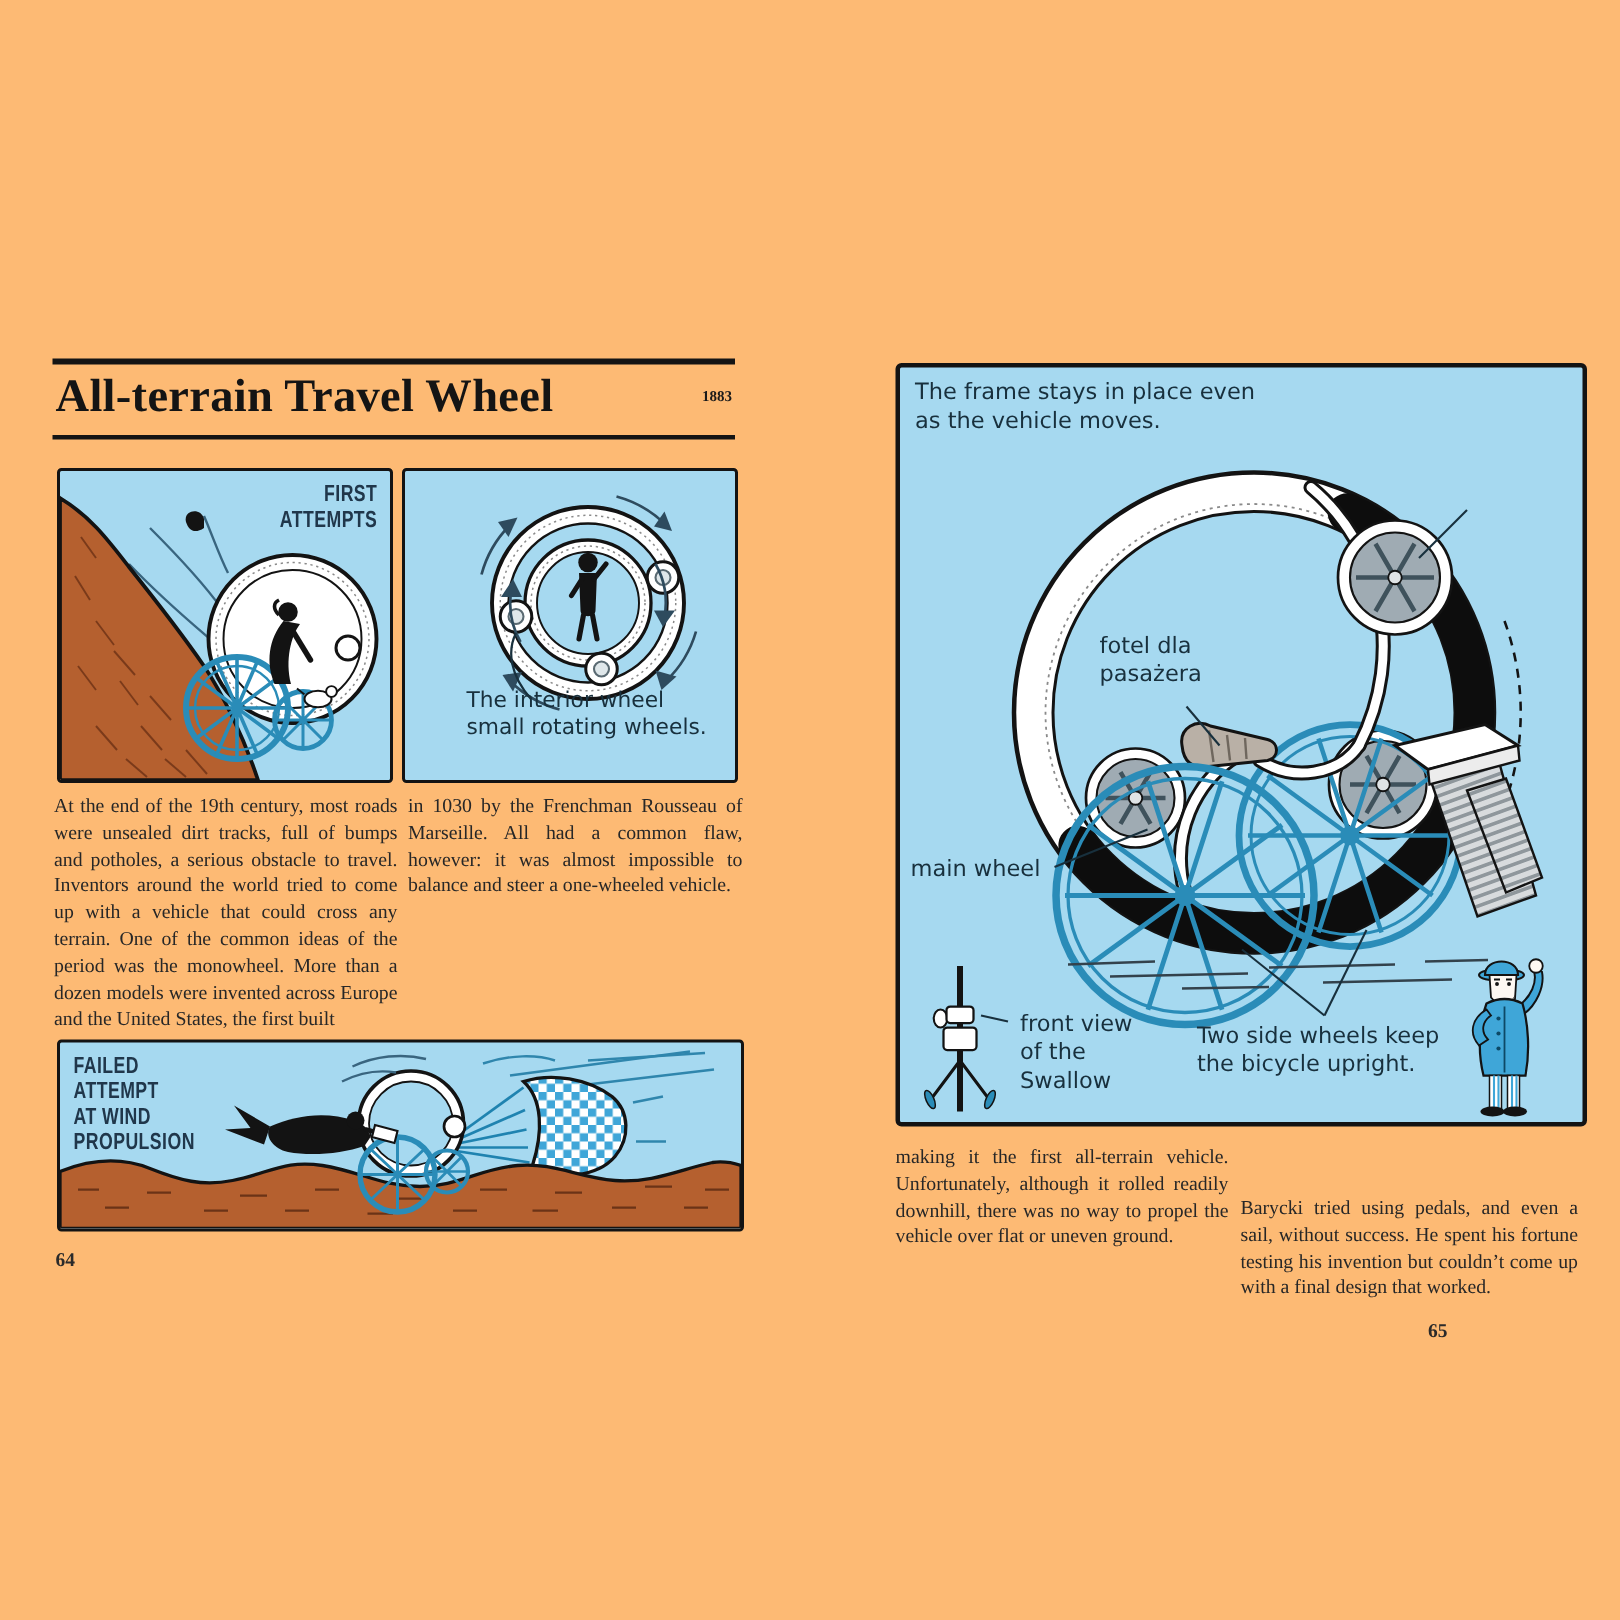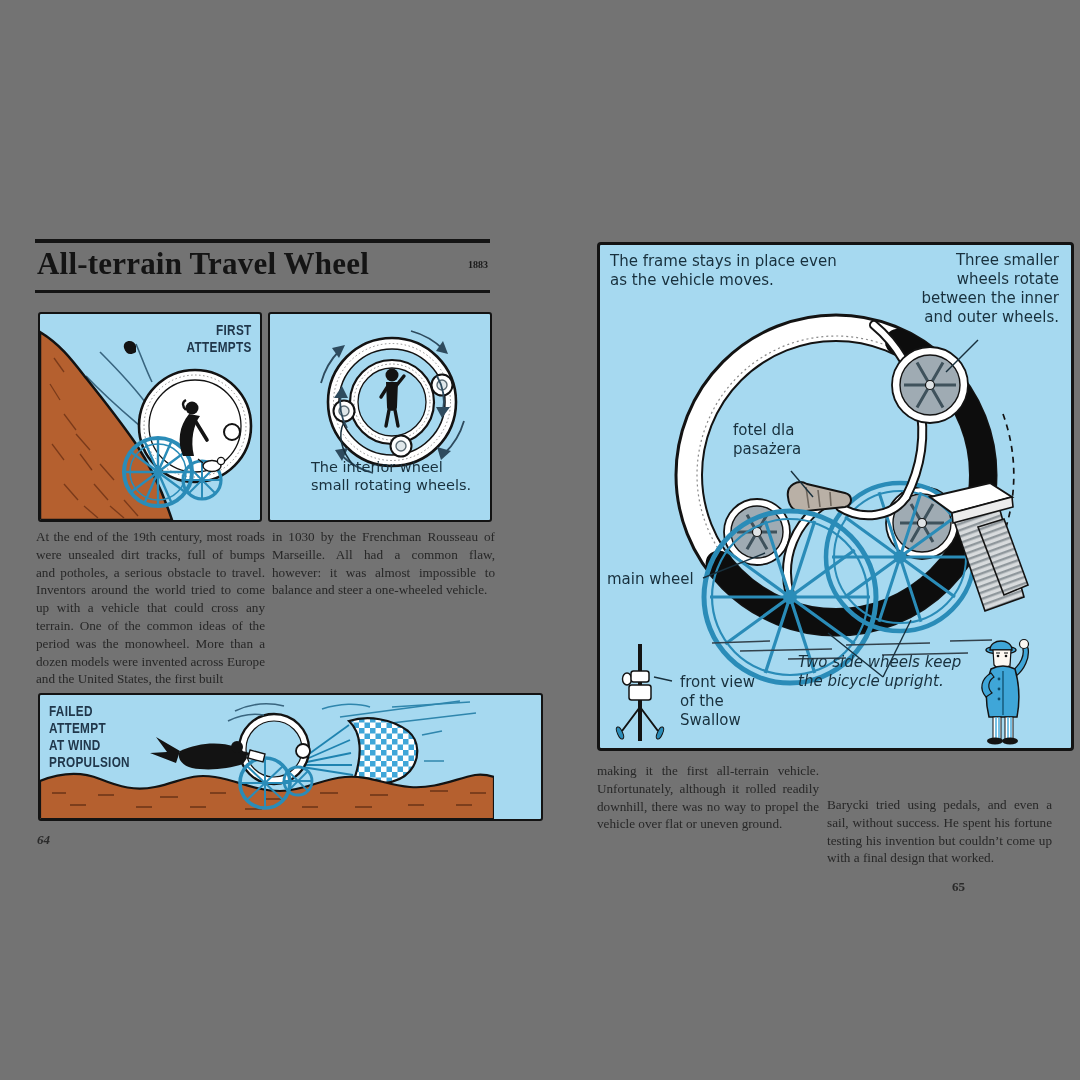--- a/index.html
+++ b/index.html
@@ -1,16 +1,16 @@
 <!DOCTYPE html>
 <html><head>
 <meta charset="utf-8">
 <style>
   html,body{margin:0;padding:0;background:#ffffff;}
-  .canvas{position:relative;width:1080px;height:1080px;background:#737373;overflow:hidden;
+  .canvas{position:relative;width:1080px;height:1080px;background:#fdba74;overflow:hidden;
           font-family:"Liberation Serif",serif;}
   
   .title-rule{position:absolute;left:35px;width:455px;background:#141414;}
   .page-title{position:absolute;left:37px;top:246px;width:420px;
               font-family:"Liberation Serif",serif;font-weight:700;font-size:31px;
               letter-spacing:.2px;color:#141414;}
   .year{position:absolute;left:35px;top:259px;width:453px;text-align:right;
         font-family:"Liberation Serif",serif;font-weight:700;font-size:10px;color:#1a1a1a;}
   .bodycol{position:absolute;font-family:"Liberation Serif",serif;font-size:13.2px;
            line-height:17.8px;color:#272727;text-align:justify;}
@@ -159,21 +159,21 @@
       </div>
     </div>
 
     <div class="bodycol" style="left:36px;top:528px;width:229px;">
       <p class="para">At the end of the 19th century, most roads were unsealed dirt tracks, full of bumps and potholes, a serious obstacle to travel. Inventors around the world tried to come up with a vehicle that could cross any terrain. One of the common ideas of the period was the monowheel. More than a dozen models were invented across Europe and the United States, the first built</p>
     </div>
     <div class="bodycol" style="left:272px;top:528px;width:223px;">
       <p class="para">in 1030 by the Frenchman Rousseau of Marseille. All had a common flaw, however: it was almost impossible to balance and steer a one-wheeled vehicle.</p>
     </div>
 
-    <div class="panel" style="left:38px;top:693px;width:454px;height:124px;padding-left:47px;">
+    <div class="panel" style="left:38px;top:693px;width:454px;height:124px;">
       <svg width="454" height="124" viewBox="0 0 454 124">
         <defs>
           <pattern id="check" width="11" height="11" patternUnits="userSpaceOnUse">
             <rect width="11" height="11" fill="#ffffff"></rect>
             <rect width="5.5" height="5.5" fill="#3fa6d8"></rect>
             <rect x="5.5" y="5.5" width="5.5" height="5.5" fill="#3fa6d8"></rect>
           </pattern>
         </defs>
 
         <g stroke="#2f86ad" stroke-width="1.6" fill="none">
@@ -244,26 +244,26 @@
         </g>
       </svg>
       <div class="cond left" style="left:9px;top:7px;">
         <div>FAILED</div>
         <div>ATTEMPT</div>
         <div>AT WIND</div>
         <div>PROPULSION</div>
       </div>
     </div>
 
-    <div class="pagenum" style="left:37px;top:832px;font-style:italic;">64</div>
+    <div class="pagenum" style="left:37px;top:832px;">64</div>
   </div>
 
   <div>
 
-    <div class="panel" style="left:597px;top:242px;width:455px;height:503px;border-width:3px;border-radius:4px;padding-left:16px;">
+    <div class="panel" style="left:597px;top:242px;width:455px;height:503px;border-width:3px;border-radius:4px;">
       <svg width="455" height="503" viewBox="0 0 455 503">
         <defs>
           <pattern id="plank" width="6" height="6" patternUnits="userSpaceOnUse" patternTransform="rotate(70)">
             <rect width="6" height="6" fill="#d8dbdd"></rect>
             <rect width="2.4" height="6" fill="#8f979c"></rect>
           </pattern>
         </defs>
 
         <g stroke="#131313" stroke-width="1.7" fill="none">
           <path d="M403,169 A178 178 0 0 1 390,319" stroke-dasharray="6,5"></path>
@@ -403,37 +403,31 @@
           <path d="M72,436 L54,432"></path>
           <path d="M283,432 L228,388"></path>
           <path d="M283,432 L311,375"></path>
         </g>
       </svg>
 
       <div class="hand" style="left:10px;top:7px;">
         <div>The frame stays in place even</div>
         <div>as the vehicle moves.</div>
       </div>
-      <div class="hand right" style="right:12px;top:6px;">
-        <div>Three smaller</div>
-        <div>wheels rotate</div>
-        <div>between the inner</div>
-        <div>and outer wheels.</div>
-      </div>
       <div class="hand" style="left:133px;top:176px;">
         <div>fotel dla</div>
         <div>pasażera</div>
       </div>
       <div class="hand" style="left:7px;top:325px;">main wheel</div>
       <div class="hand" style="left:80px;top:428px;">
         <div>front view</div>
         <div>of the</div>
         <div>Swallow</div>
       </div>
-      <div class="hand" style="left:198px;top:408px;font-style:italic;">
+      <div class="hand" style="left:198px;top:436px;">
         <div>Two side wheels keep</div>
         <div>the bicycle upright.</div>
       </div>
     </div>
 
     <div class="bodycol" style="left:597px;top:762px;width:222px;">
       <p class="para">making it the first all-terrain vehicle. Unfortunately, although it rolled readily downhill, there was no way to propel the vehicle over flat or uneven ground.</p>
     </div>
     <div class="bodycol" style="left:827px;top:796px;width:225px;">
       <p class="para">Barycki tried using pedals, and even a sail, without success. He spent his fortune testing his invention but couldn’t come up with a final design that worked.</p>

